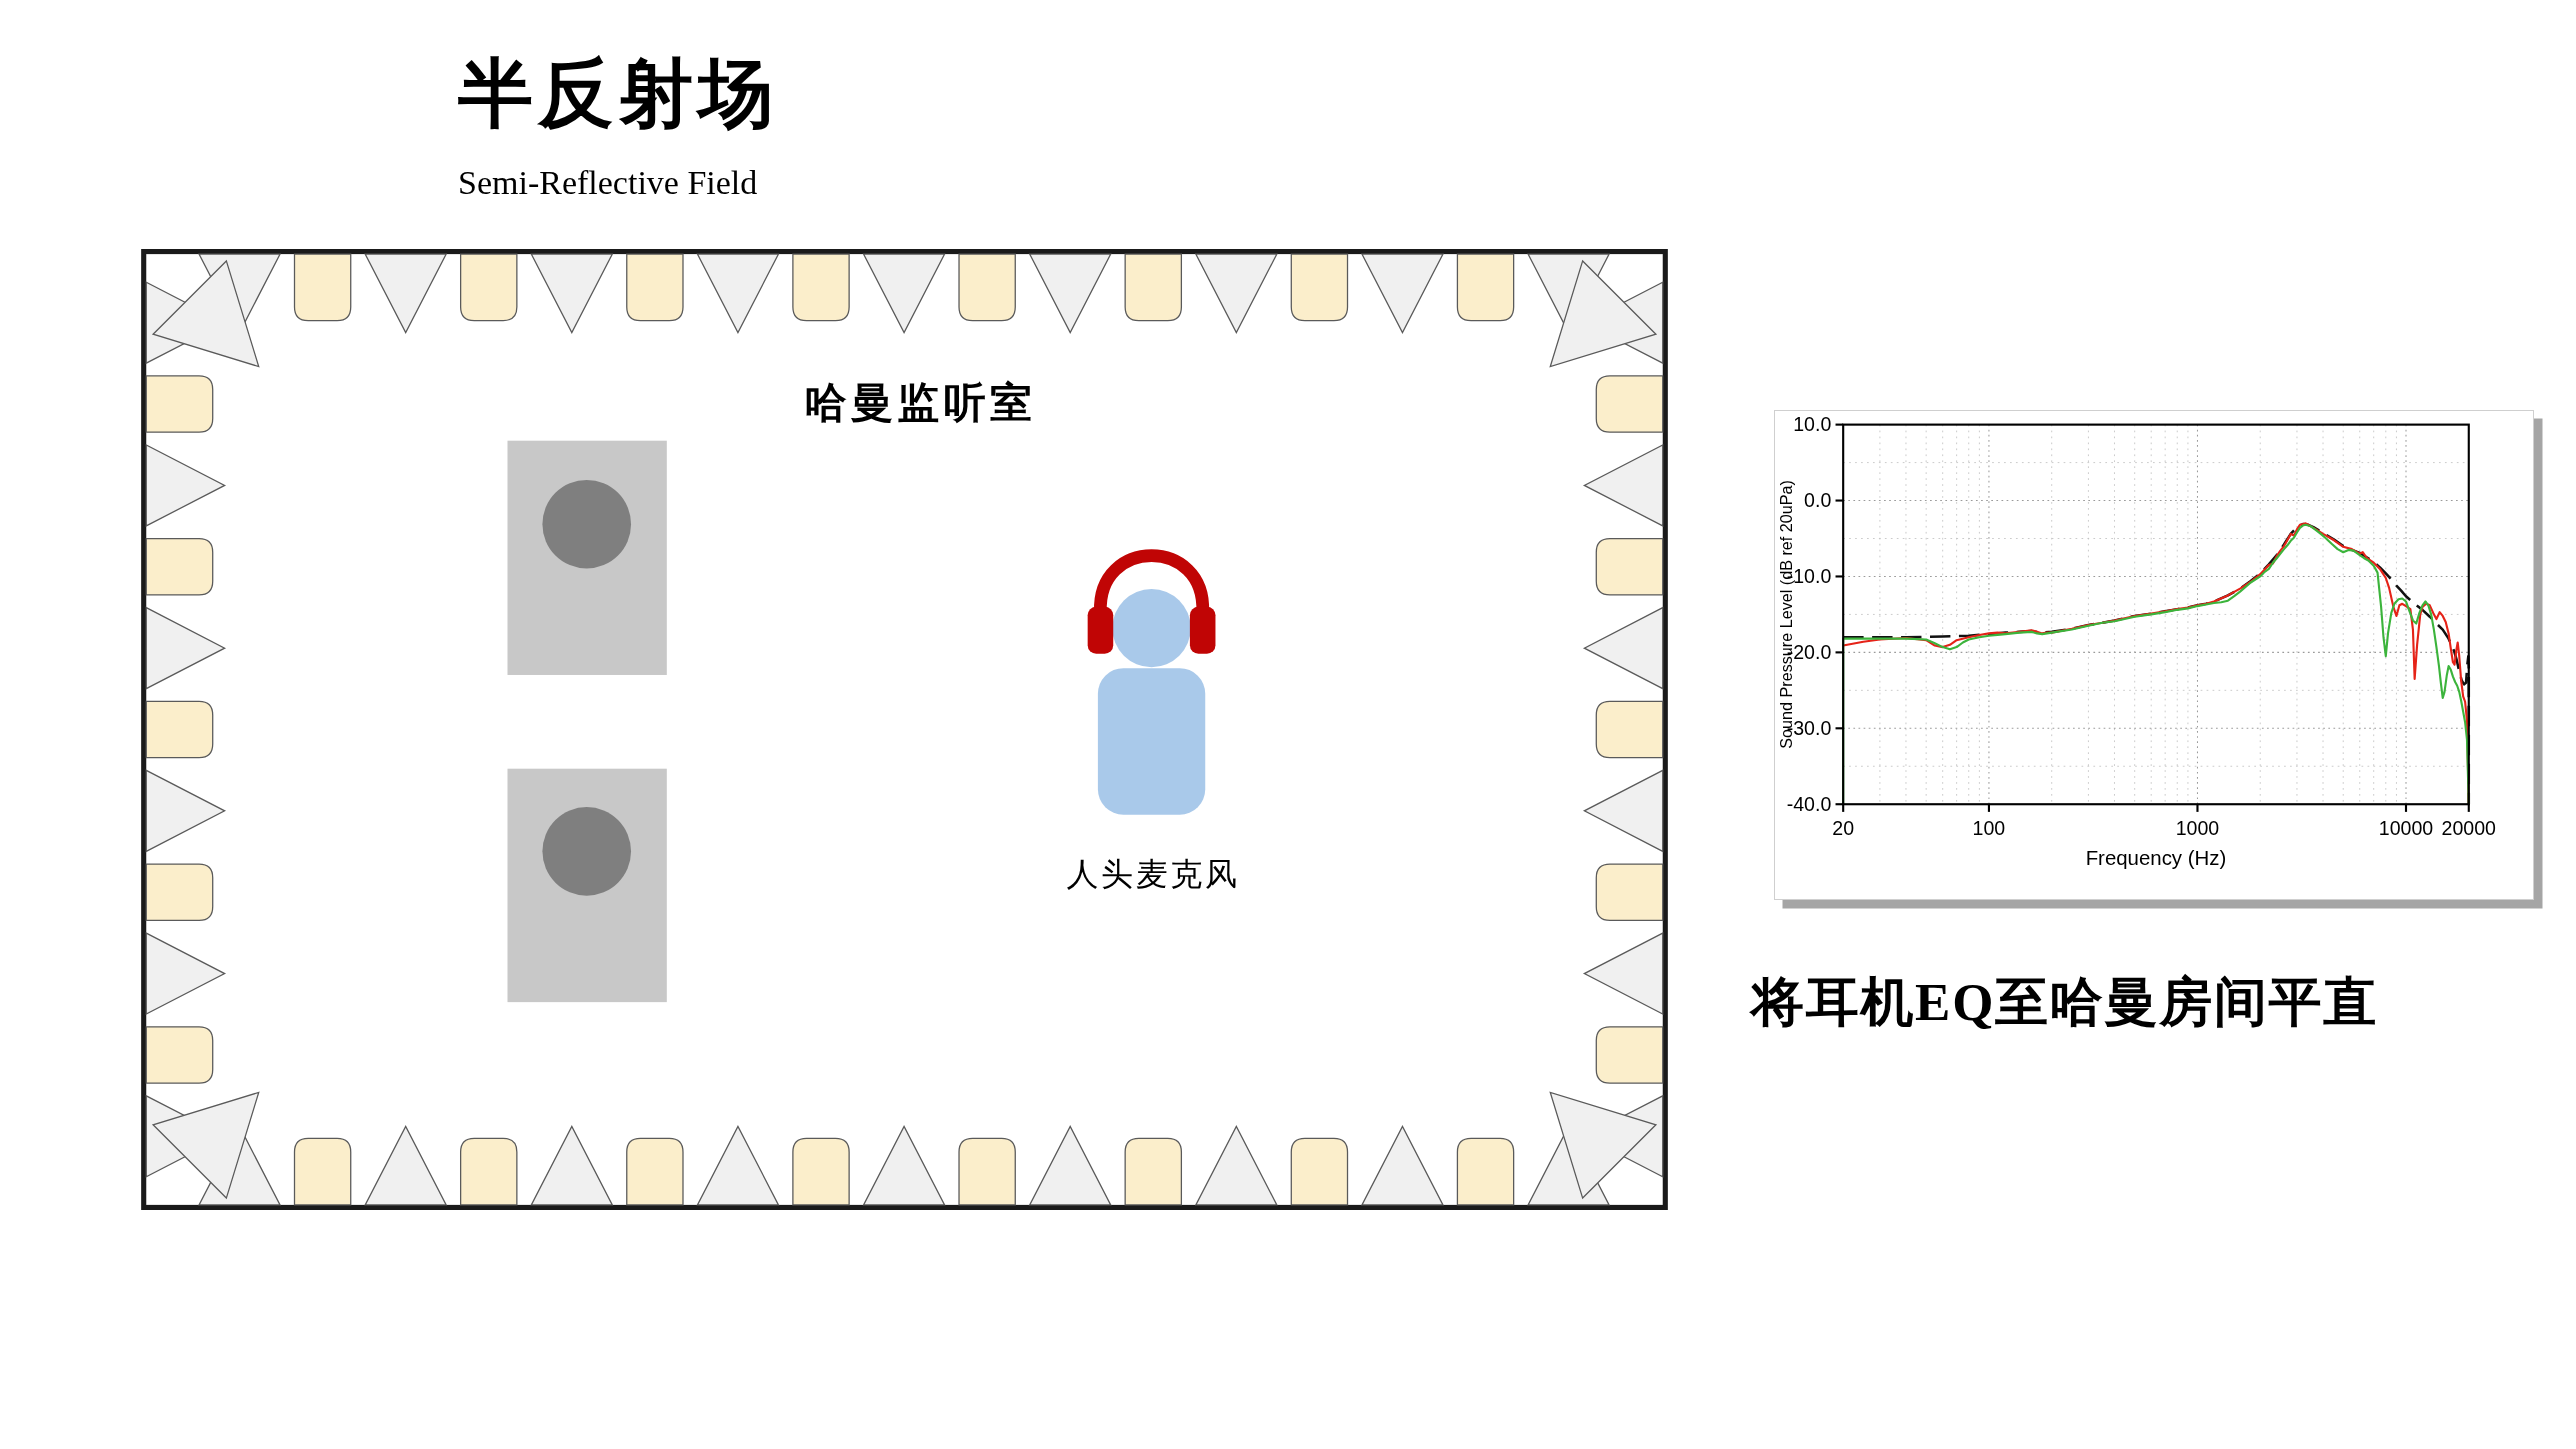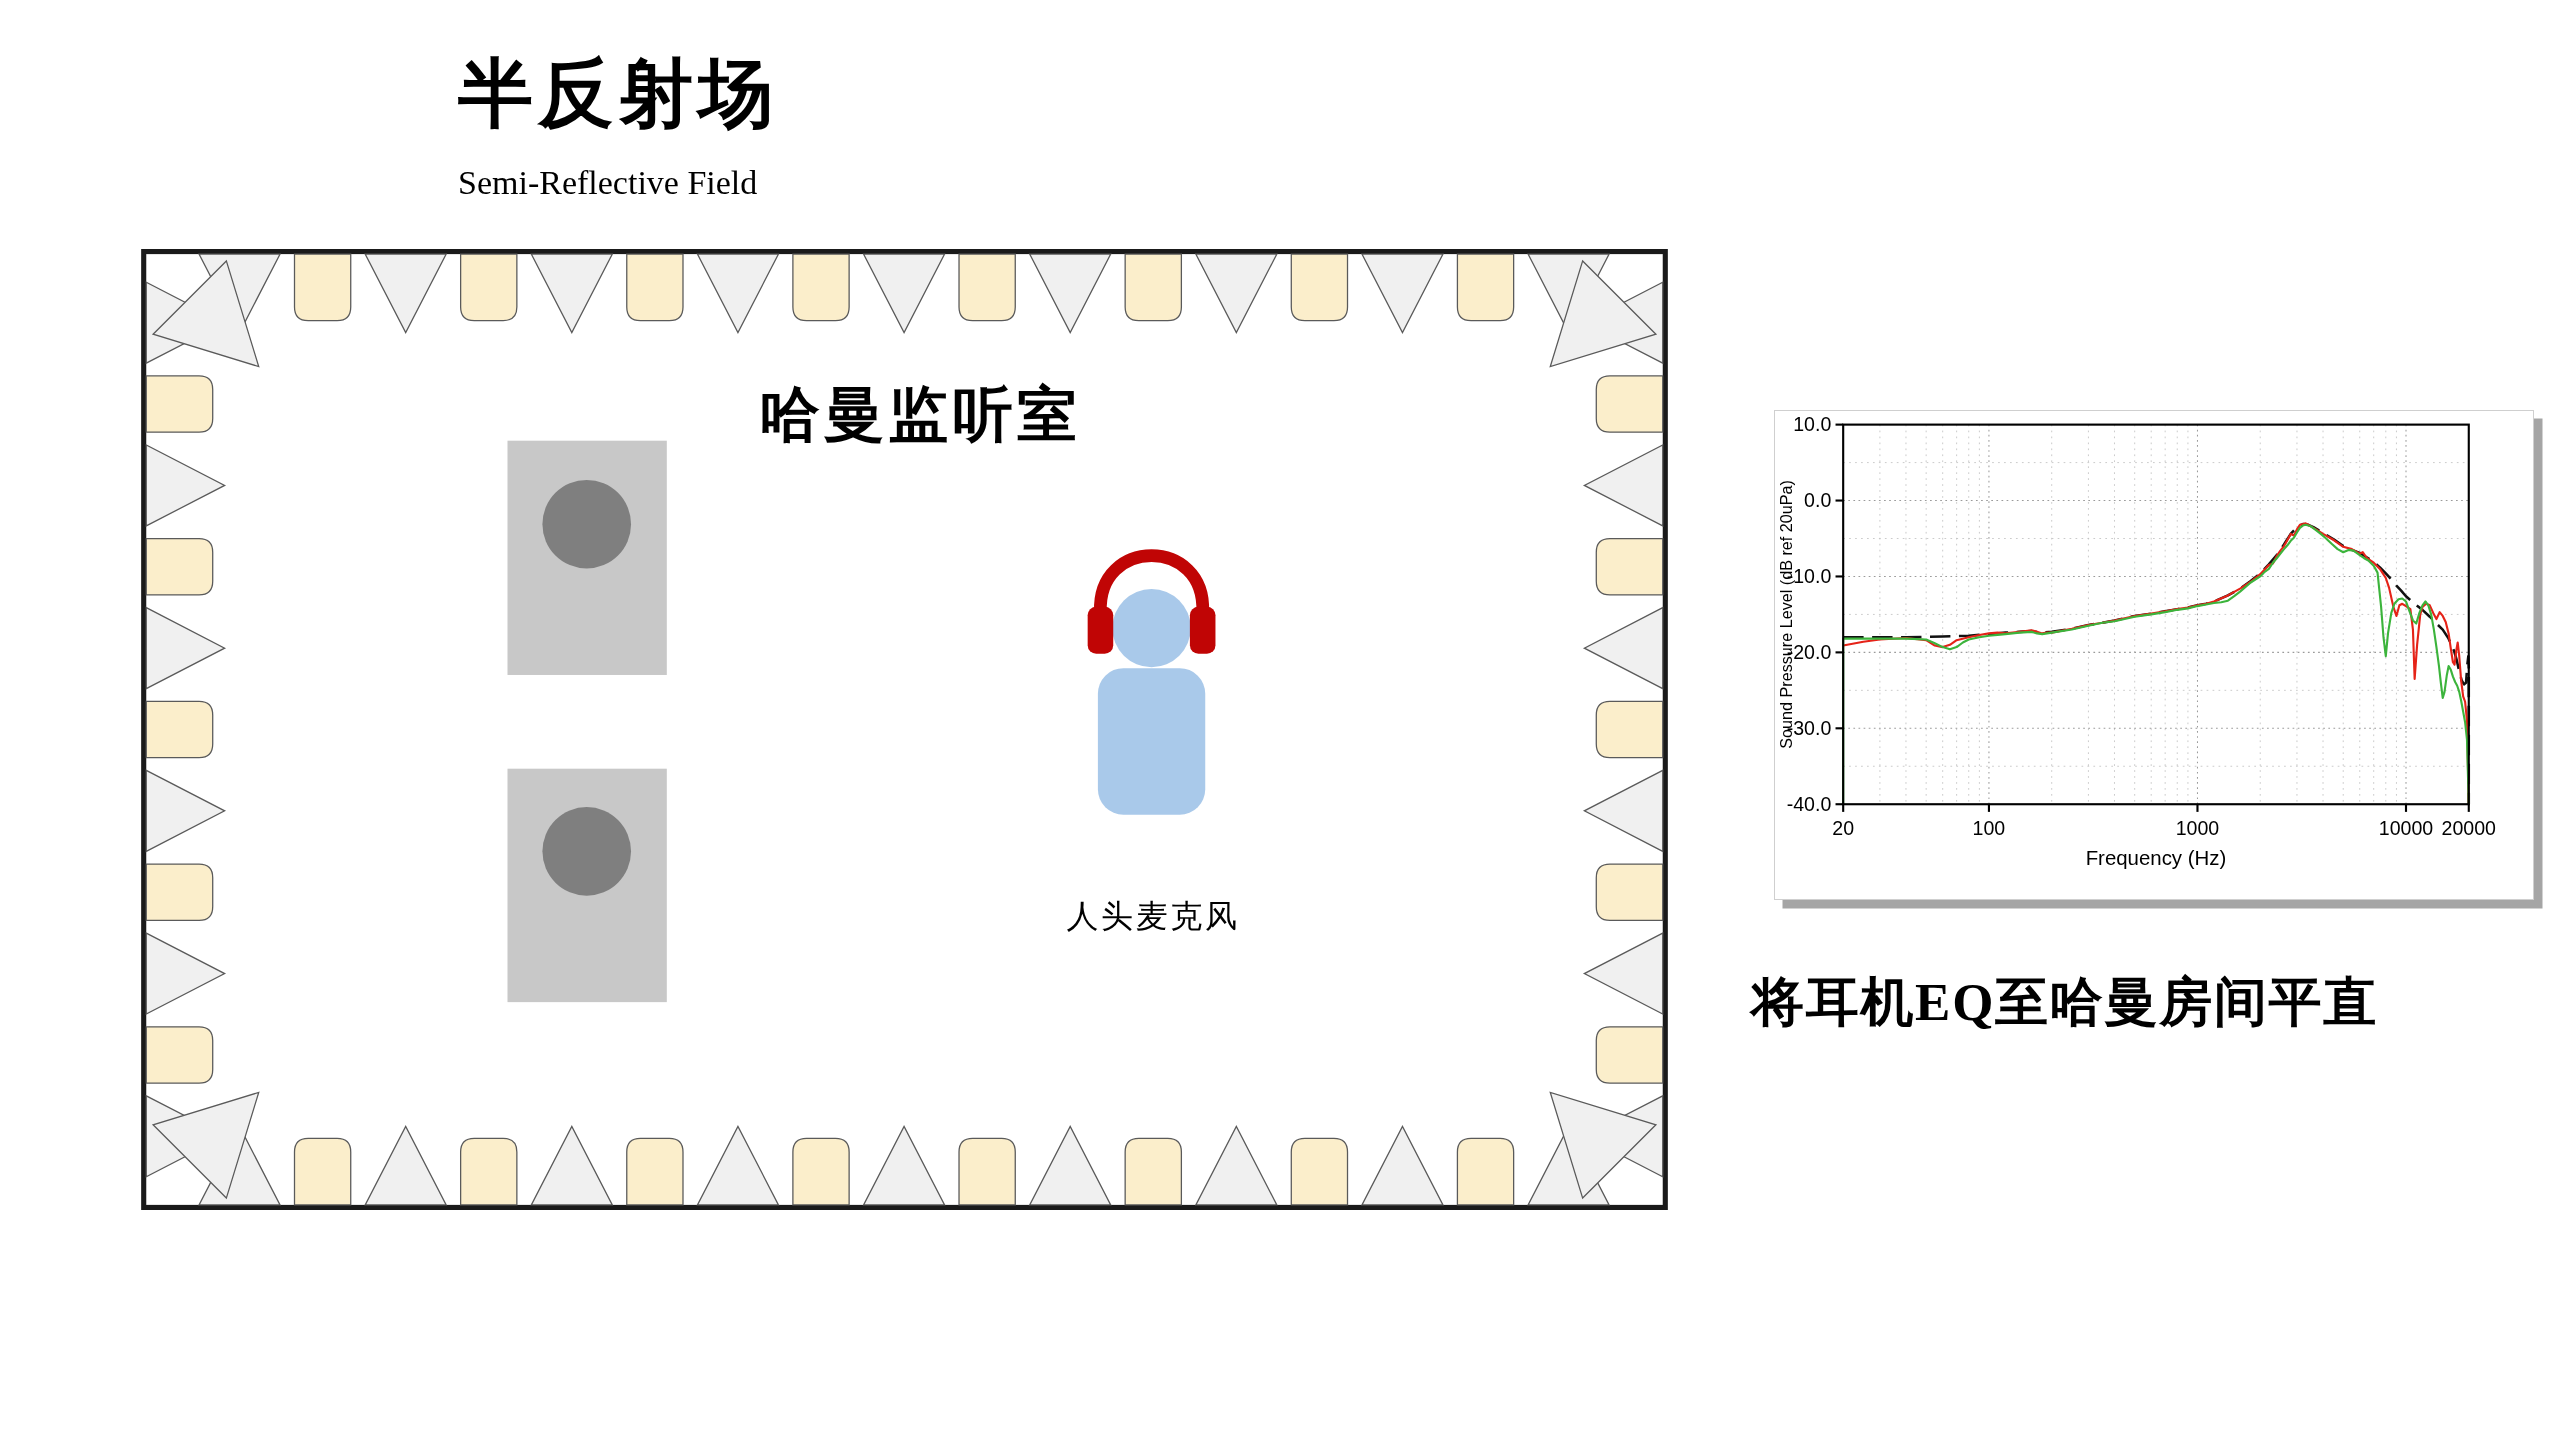--- a/index.html
+++ b/index.html
@@ -4,22 +4,22 @@
 <style>
   html,body{margin:0;padding:0;background:#ffffff;}
   body{width:2576px;height:1449px;position:relative;overflow:hidden;
        font-family:"Liberation Serif","DejaVu Serif",serif;color:#000;}
   .abs{position:absolute;}
   .title-block{left:458px;top:49px;width:903px;}
   .title-zh{font-size:75px;font-weight:700;line-height:89px;letter-spacing:5.1px;}
   .title-en{font-size:34px;font-weight:400;line-height:41px;margin-top:24px;}
   .room-svg{left:141px;top:249px;}
   .room-label{left:750px;top:375px;width:341px;text-align:center;
-              font-size:60px;font-weight:700;letter-spacing:4.3px;}
-  .mic-label{left:991px;top:895px;width:324px;text-align:center;
+              font-size:42px;font-weight:700;letter-spacing:4.3px;}
+  .mic-label{left:991px;top:853px;width:324px;text-align:center;
              font-size:32px;font-weight:400;letter-spacing:2.6px;}
   .chart-panel{left:1774px;top:410px;width:760px;height:490px;background:#ffffff;
                border:1.7px solid #cfcfcf;box-shadow:8.5px 8.5px 0 #a5a5a5;box-sizing:border-box;}
   .chart-caption{left:1751px;top:967px;width:767px;
                  font-size:53px;font-weight:700;letter-spacing:1.7px;}
   svg text{font-family:"Liberation Sans","DejaVu Sans",sans-serif;}
 </style>
 </head>
 <body>
 

